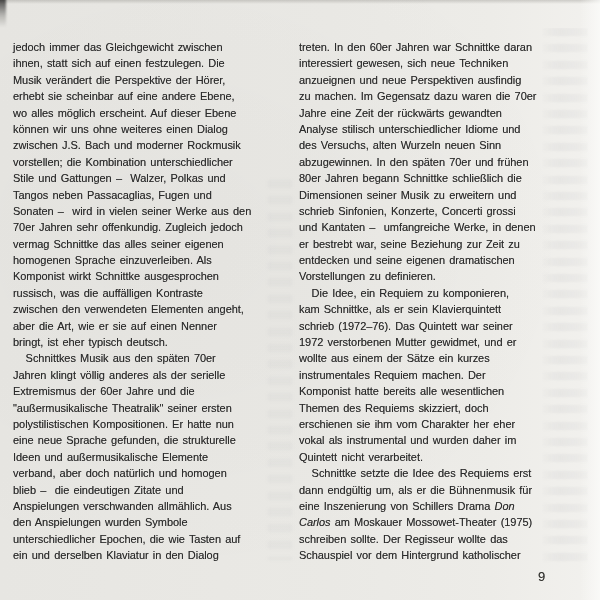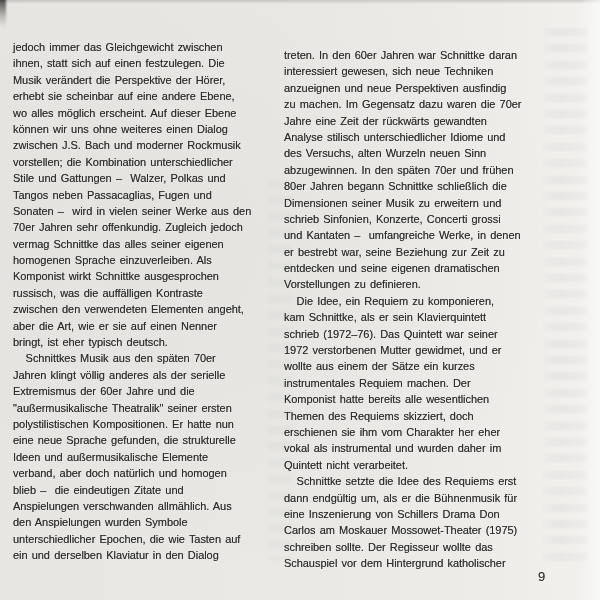--- a/index.html
+++ b/index.html
@@ -59,24 +59,24 @@
     top: 39px;
     font-size: 11px;
     line-height: 16.4px;
     letter-spacing: -0.05px;
     word-spacing: 1.2px;
     color: #2b2b2b;
     white-space: pre;
     text-shadow: 0 0 0.5px rgba(45,45,45,0.55);
   }
   .col-left  { left: 13px;  width: 262px; }
-  .col-right { left: 284px; width: 262px; margin-top: 8px; }
+  .col-right { left: 299px; width: 262px; }
   .line { height: 16.4px; }
   .b { font-weight: normal; }
-  .i { }
+  .i { font-style: italic; }
   .page-number {
     position: absolute;
     left: 538px; top: 569px;
     font-size: 13px;
     color: #333330;
     text-shadow: 0 0 0.5px rgba(45,45,45,0.5);
   }
 </style>
 </head>
 <body>

